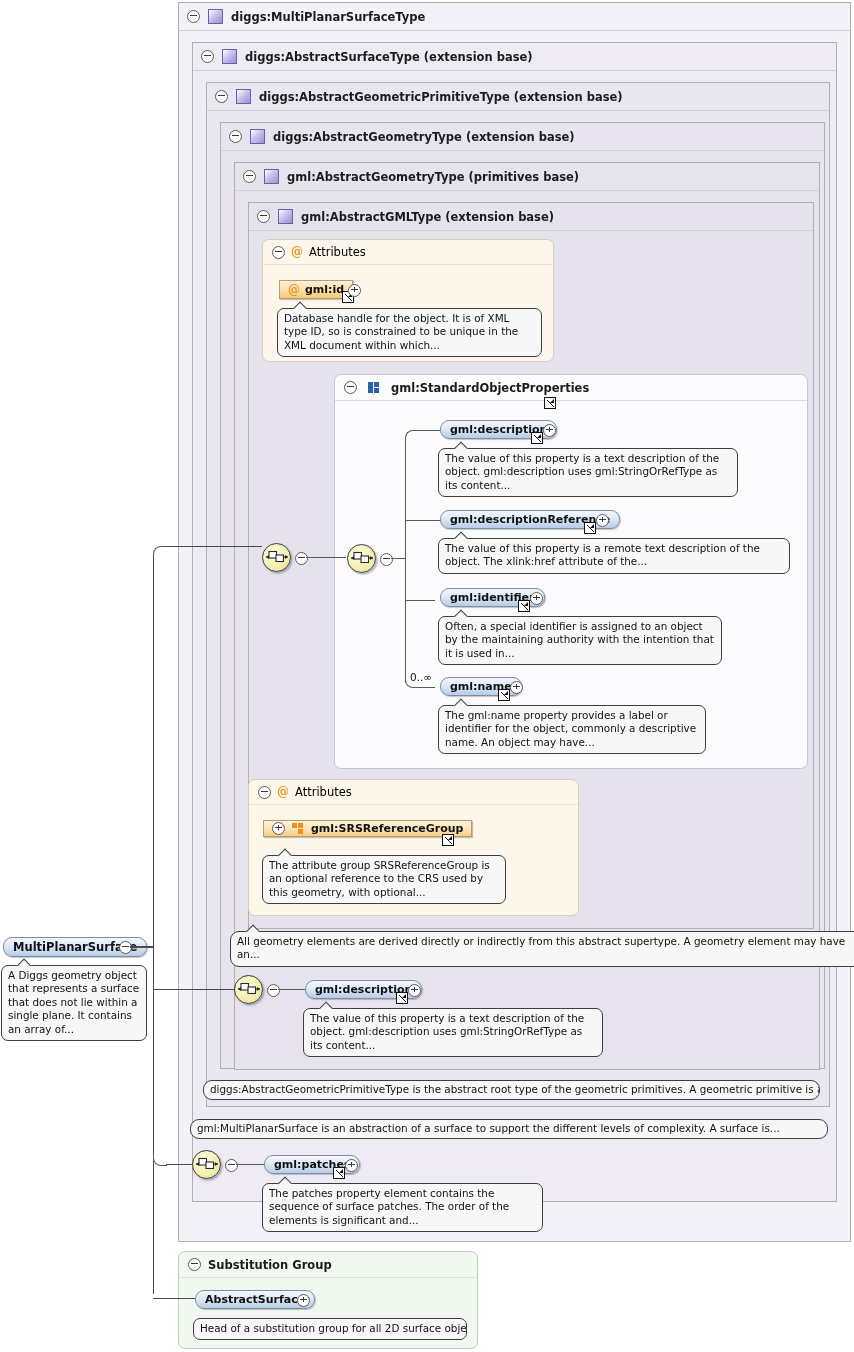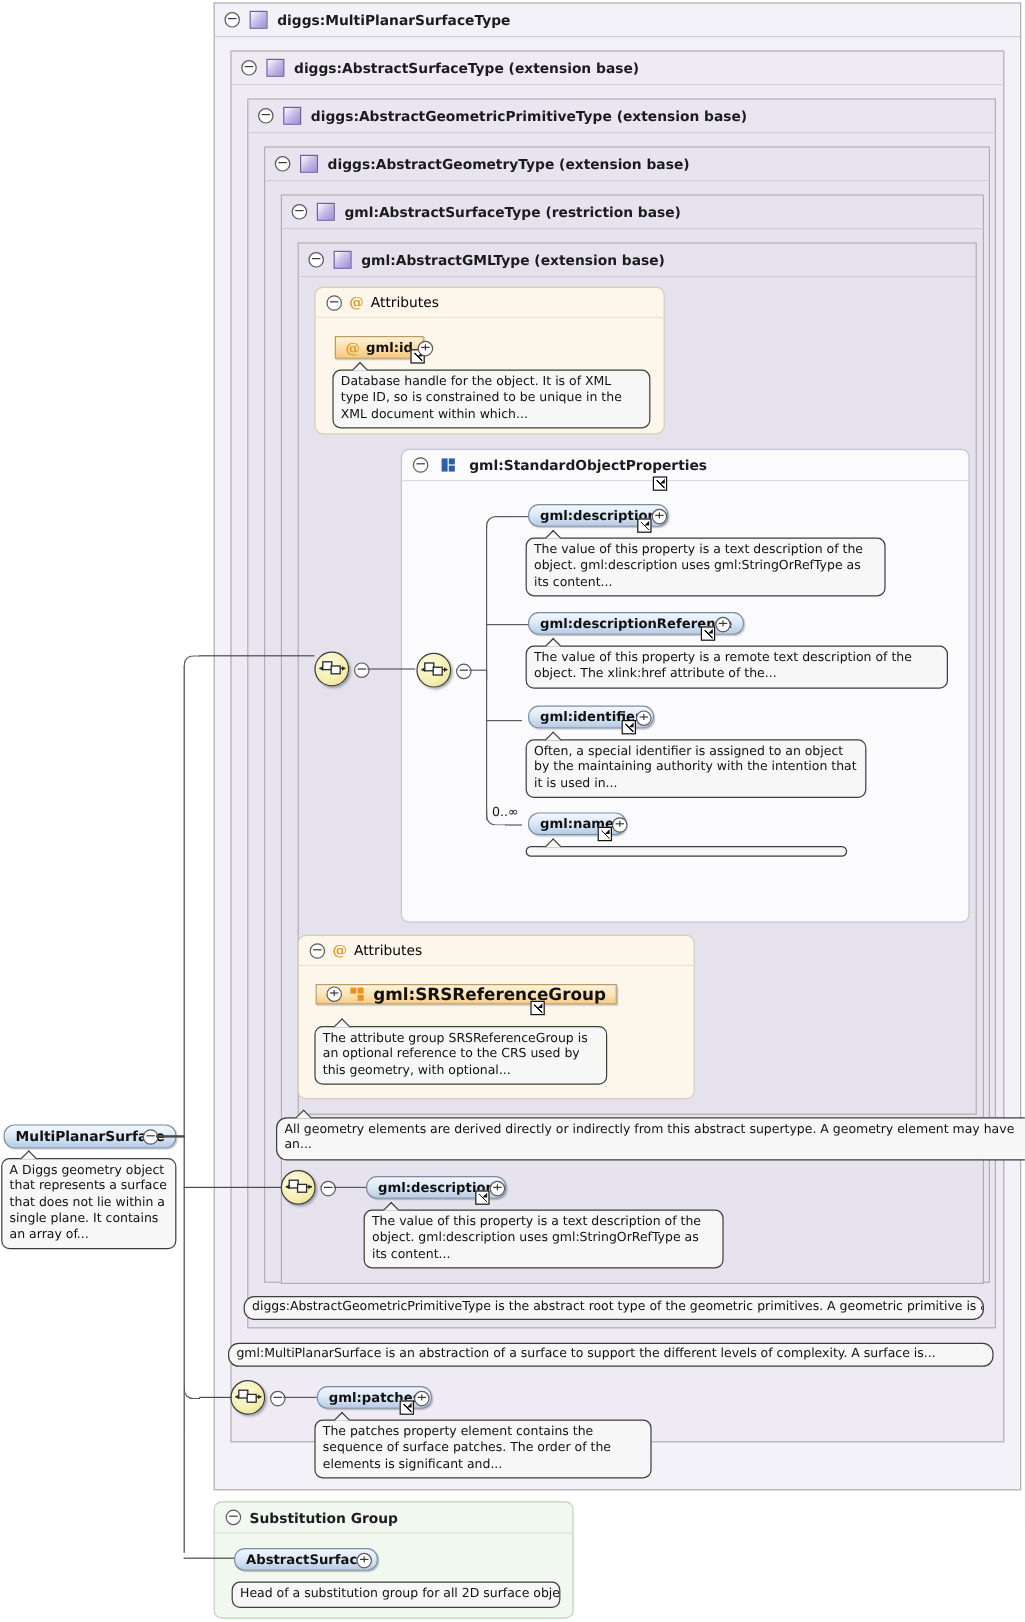--- a/index.html
+++ b/index.html
@@ -127,21 +127,21 @@
     white-space:nowrap;
     box-shadow:1px 1px 1px rgba(0,0,0,.22);
     box-sizing:border-box;
   }
   .grppill{
     position:absolute;height:17px;
     background:linear-gradient(180deg,#fdf2dc 0%,#fbe2b4 55%,#f6cd84 100%);
     border:1px solid #b99b63;
     display:flex;align-items:center;gap:7px;
     padding:0 8px;
-    font-weight:bold;font-size:14px;color:#111;
+    font-weight:bold;font-size:11px;color:#111;
     white-space:nowrap;
     box-shadow:1px 1px 1px rgba(0,0,0,.22);
     box-sizing:border-box;
   }
 
   
   .lnk{
     position:absolute;width:12px;height:12px;
     background:#fff;border:1.4px solid #111;
     box-sizing:border-box;
@@ -243,21 +243,21 @@
     <span class="pm"></span>
     <span class="cticon"></span>
     <span class="tb-title">diggs:AbstractGeometryType (extension base)</span>
   </div>
 </div>
 
 <div class="typebox" style="left:234px;top:162px;width:586px;height:908px;background:#e6e3ef;">
   <div class="tb-head" style="padding-left:8px;gap:8px;">
     <span class="pm"></span>
     <span class="cticon"></span>
-    <span class="tb-title">gml:AbstractSurfaceType (restriction base)</span>
+    <span class="tb-title">gml:AbstractGeometryType (primitives base)</span>
   </div>
 </div>
 
 <div class="typebox" style="left:248px;top:202px;width:566px;height:727px;background:#e5e2ee;">
   <div class="tb-head" style="padding-left:8px;gap:8px;">
     <span class="pm"></span>
     <span class="cticon"></span>
     <span class="tb-title">gml:AbstractGMLType (extension base)</span>
   </div>
 </div>
@@ -345,20 +345,21 @@
 </div>
 
 <span class="card" style="left:410px;top:671px;">0..∞</span>
 <div class="elem" style="left:440px;top:677px;">
   <span>gml:name</span>
 </div>
 <div class="lnk" style="left:498px;top:689px;"></div>
 <span class="pm plus" style="position:absolute;left:510px;top:681px;"></span>
 <div class="bubble" style="left:438px;top:705px;width:268px;">
   <span class="tail"></span>
+  <span>The gml:name property provides a label or identifier for the object, commonly a descriptive name. An object may have...</span>
 </div>
 
 <div class="seq" style="left:262px;top:543px;">
   <svg width="22" height="16" viewBox="0 0 22 16">
     <line x1="0" y1="8" x2="22" y2="8" stroke="#2b2b2b" stroke-width="1.2"></line>
     <polygon points="0,8 3,6 3,10" fill="#2b2b2b"></polygon>
     <polygon points="22,8 19,6 19,10" fill="#2b2b2b"></polygon>
     <rect x="3" y="2.5" width="7.5" height="6.5" fill="#ffffff" stroke="#2b2b2b" stroke-width="1.1"></rect>
     <rect x="10" y="6" width="7.5" height="6.5" fill="#ffffff" stroke="#2b2b2b" stroke-width="1.1"></rect>
   </svg>

